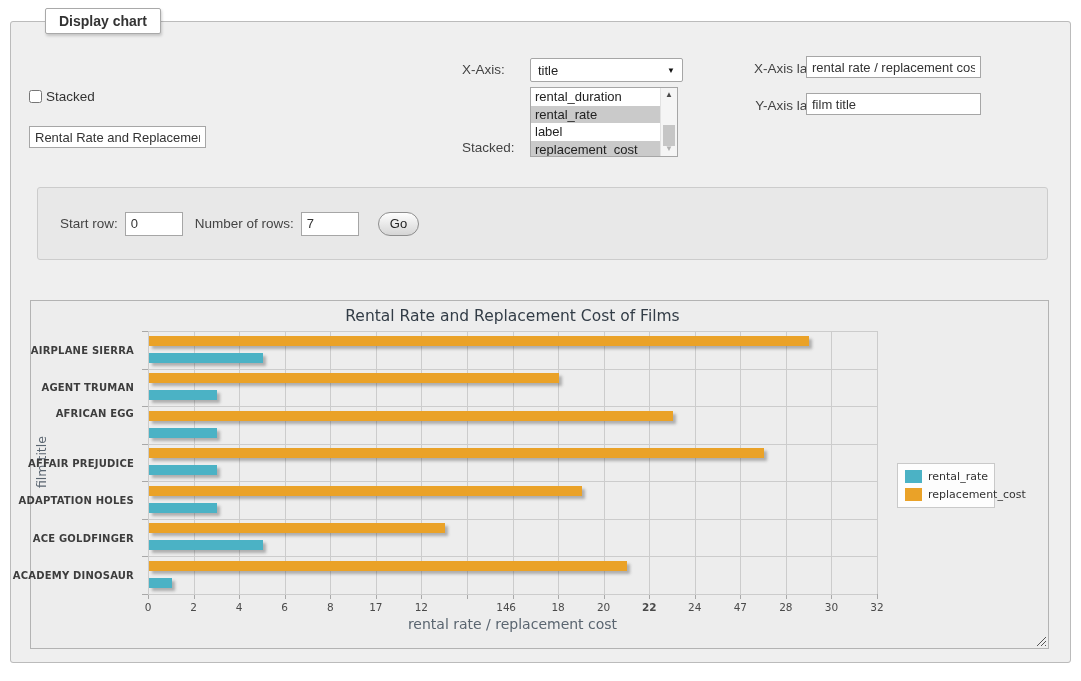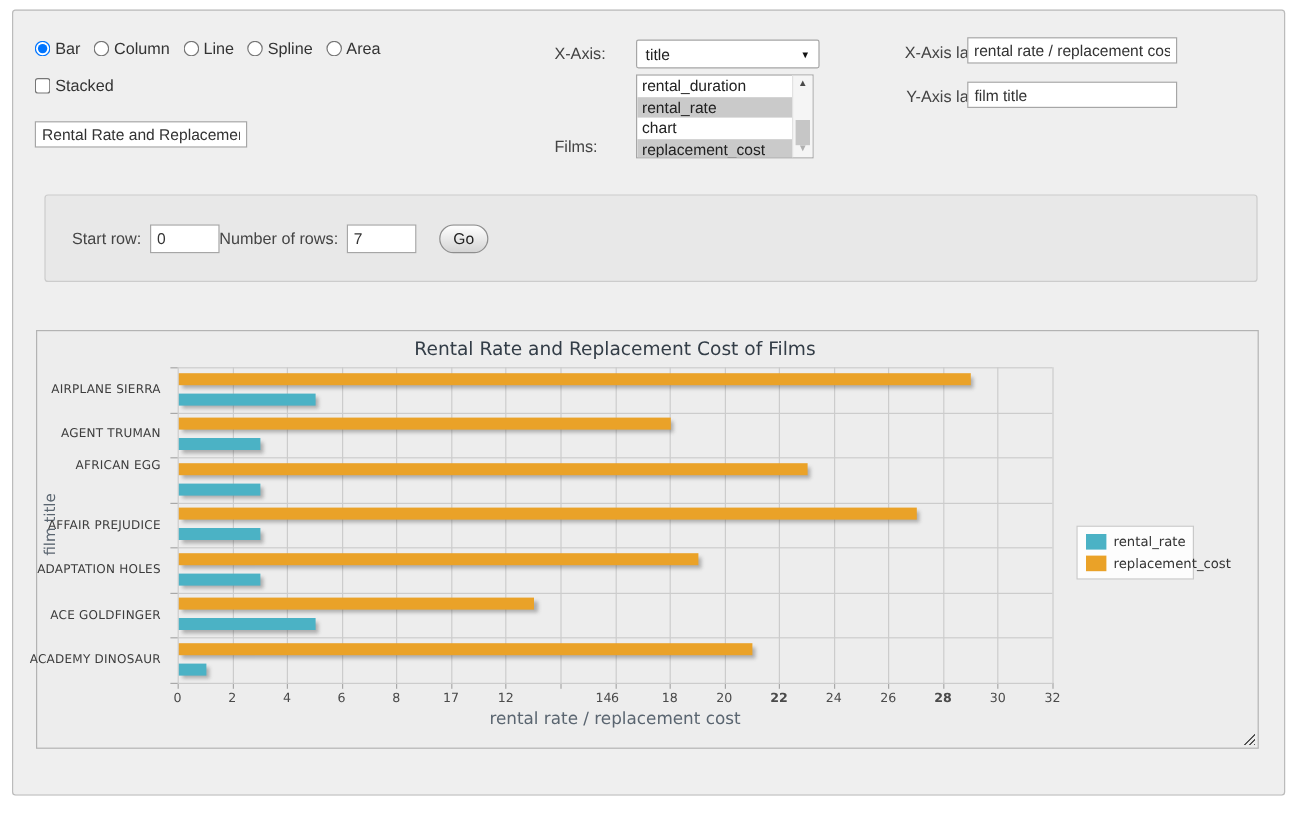--- a/index.html
+++ b/index.html
@@ -40,39 +40,39 @@
   .sb-up { top:0; color:#4a4a4a; }
   .sb-down { bottom:0; color:#b0b0b0; }
   .sb-thumb { position:absolute; left:2px; right:2px; top:37px; height:21px; background:#c6c6c6; }
   .fld-input { position:absolute; left:777px; width:175px; }
 
   
   .rows-panel { margin:21px 4px 0 8px; height:73px; background:#e8e8e8;
     border:1px solid #ccc; border-radius:3px; display:flex; align-items:center; padding-left:22px; }
   .rows-panel .plbl { font-size:13.5px; color:#444; margin-right:7px; }
   .rows-panel .txt { width:58px; height:24px; }
-  .gap1 { }
+  .gap1 { margin-left:12px; }
   .go-btn { margin-left:19px; height:24px; padding:0 11px; border:1px solid #8e8e8e;
     border-radius:12px; background:linear-gradient(#fefefe,#d5d5d5); font-size:13px;
     color:#222; font-family:"Liberation Sans",sans-serif; cursor:pointer; }
 
   
   .chart-box { position:relative; margin-top:40px; margin-left:1px; width:1019px; height:349px;
     background:#ededed; border:1px solid #b3b3b3; }
   .chart-title { position:absolute; top:6px; left:117px; width:729px; text-align:center;
     font-size:15.5px; color:#333d47; font-family:"DejaVu Sans",sans-serif; }
   .plot { position:absolute; left:117px; top:30px; width:729px; height:263px; }
   .vline { position:absolute; top:0; bottom:0; width:1px; background:#ccc; }
   .hline { position:absolute; left:0; right:0; height:1px; background:#ccc; }
   .xtickmark { position:absolute; top:100%; width:1px; height:5px; background:#a8a8a8; }
   .ytickmark { position:absolute; left:-6px; width:6px; height:1px; background:#a8a8a8; }
   .bar { position:absolute; left:1px; height:10px; box-shadow:3px 3px 3px rgba(70,70,70,.38); }
   .ycats { position:absolute; left:0; top:30px; width:110px; height:263px; }
   .ycat { position:absolute; right:7px; transform:translateY(-50%); white-space:nowrap;
-    font-size:10px; font-weight:400; color:#3d3d3d; font-family:"DejaVu Sans",sans-serif; letter-spacing:.2px; }
+    font-size:10px; font-weight:700; color:#3d3d3d; font-family:"DejaVu Sans",sans-serif; letter-spacing:.2px; }
   .xticks { position:absolute; left:117px; top:293px; width:729px; height:16px; }
   .xtick { position:absolute; top:7px; transform:translateX(-50%); font-size:10.5px;
     color:#4a4a4a; font-family:"DejaVu Sans",sans-serif; }
   .xaxis-title { position:absolute; left:117px; top:315px; width:729px; text-align:center;
     font-size:14px; color:#5a6570; font-family:"DejaVu Sans",sans-serif; }
   .yaxis-title { position:absolute; left:3px; top:30px; height:263px; display:flex;
     align-items:center; justify-content:center; writing-mode:vertical-rl;
     transform:rotate(180deg); font-size:12.5px; color:#5a6570; font-family:"DejaVu Sans",sans-serif; }
   .legend { position:absolute; left:866px; top:162px; width:98px; background:#fdfdfd;
     border:1px solid #c9c9c9; padding:6px 7px; display:flex; flex-direction:column; gap:5px; }
@@ -80,66 +80,45 @@
   .swatch { width:17px; height:13px; flex:0 0 auto; }
   .leg-label { font-size:11px; color:#333; font-family:"DejaVu Sans",sans-serif; white-space:nowrap; }
   .grip { position:absolute; right:2px; bottom:2px; width:12px; height:12px;
     clip-path:polygon(100% 0,100% 100%,0 100%);
     background:repeating-linear-gradient(-45deg,#555 0 1px,transparent 1px 3px); cursor:nwse-resize; }
 </style>
 </head>
 <body>
 
 <fieldset class="panel">
+  <legend>Display chart</legend>
 
   <div class="controls">
-    <div class="radio-row">
-        <label>
-          <input type="radio" name="ctype" checked="" style="">
-          <span>Bar</span>
-        </label>
-        <label>
-          <input type="radio" name="ctype" style="">
-          <span>Column</span>
-        </label>
-        <label>
-          <input type="radio" name="ctype" style="">
-          <span>Line</span>
-        </label>
-        <label>
-          <input type="radio" name="ctype" style="">
-          <span>Spline</span>
-        </label>
-        <label>
-          <input type="radio" name="ctype" style="">
-          <span>Area</span>
-        </label>
-      </div>
 
     <div class="stacked-row">
       <label>
         <input type="checkbox" style="">
         <span>Stacked</span>
       </label>
     </div>
 
     <input class="txt title-input" value="Rental Rate and Replacement Cost of Films" style="">
 
     <span class="lbl right" style="top:28px;left:433px;">X-Axis:</span>
     <div class="select">
       <span>title</span>
       <span class="sel-arrow">▼</span>
     </div>
 
-    <span class="lbl right" style="top:106px;left:433px;">Films:</span>
+    <span class="lbl right" style="top:106px;left:433px;">Stacked:</span>
     <div class="listbox">
       <div class="opts">
           <div class="opt">rental_duration</div>
           <div class="opt sel">rental_rate</div>
-          <div class="opt">chart</div>
+          <div class="opt">label</div>
           <div class="opt sel">replacement_cost</div>
         </div>
       <div class="sbar">
         <div class="sb-up">▲</div>
         <div class="sb-thumb"></div>
         <div class="sb-down">▼</div>
       </div>
     </div>
 
     <span class="lbl wide" style="top:27px;left:660px;">X-Axis label:</span>
@@ -242,22 +221,22 @@
         <span class="xtick" style="left: 18.75%;">6</span>
         <span class="xtick" style="left: 25%;">8</span>
         <span class="xtick" style="left: 31.25%;">17</span>
         <span class="xtick" style="left: 37.5%;">12</span>
         <span class="xtick" style="left: 43.75%; margin-left: 36px;">14</span>
         <span class="xtick" style="left: 50%;">6</span>
         <span class="xtick" style="left: 56.25%;">18</span>
         <span class="xtick" style="left: 62.5%;">20</span>
         <span class="xtick" style="left: 68.75%; font-weight: bold;">22</span>
         <span class="xtick" style="left: 75%;">24</span>
-        <span class="xtick" style="left: 81.25%;">26</span>
-        <span class="xtick" style="left: 87.5%; font-weight: bold;">28</span>
+        <span class="xtick" style="left: 81.25%;">47</span>
+        <span class="xtick" style="left: 87.5%;">28</span>
         <span class="xtick" style="left: 93.75%;">30</span>
         <span class="xtick" style="left: 100%;">32</span>
       </div>
     <div class="xaxis-title">rental rate / replacement cost</div>
     <div class="legend">
         <div class="leg-item">
           <span class="swatch" style="background: rgb(75, 178, 197);"></span>
           <span class="leg-label">rental_rate</span>
         </div>
         <div class="leg-item">

